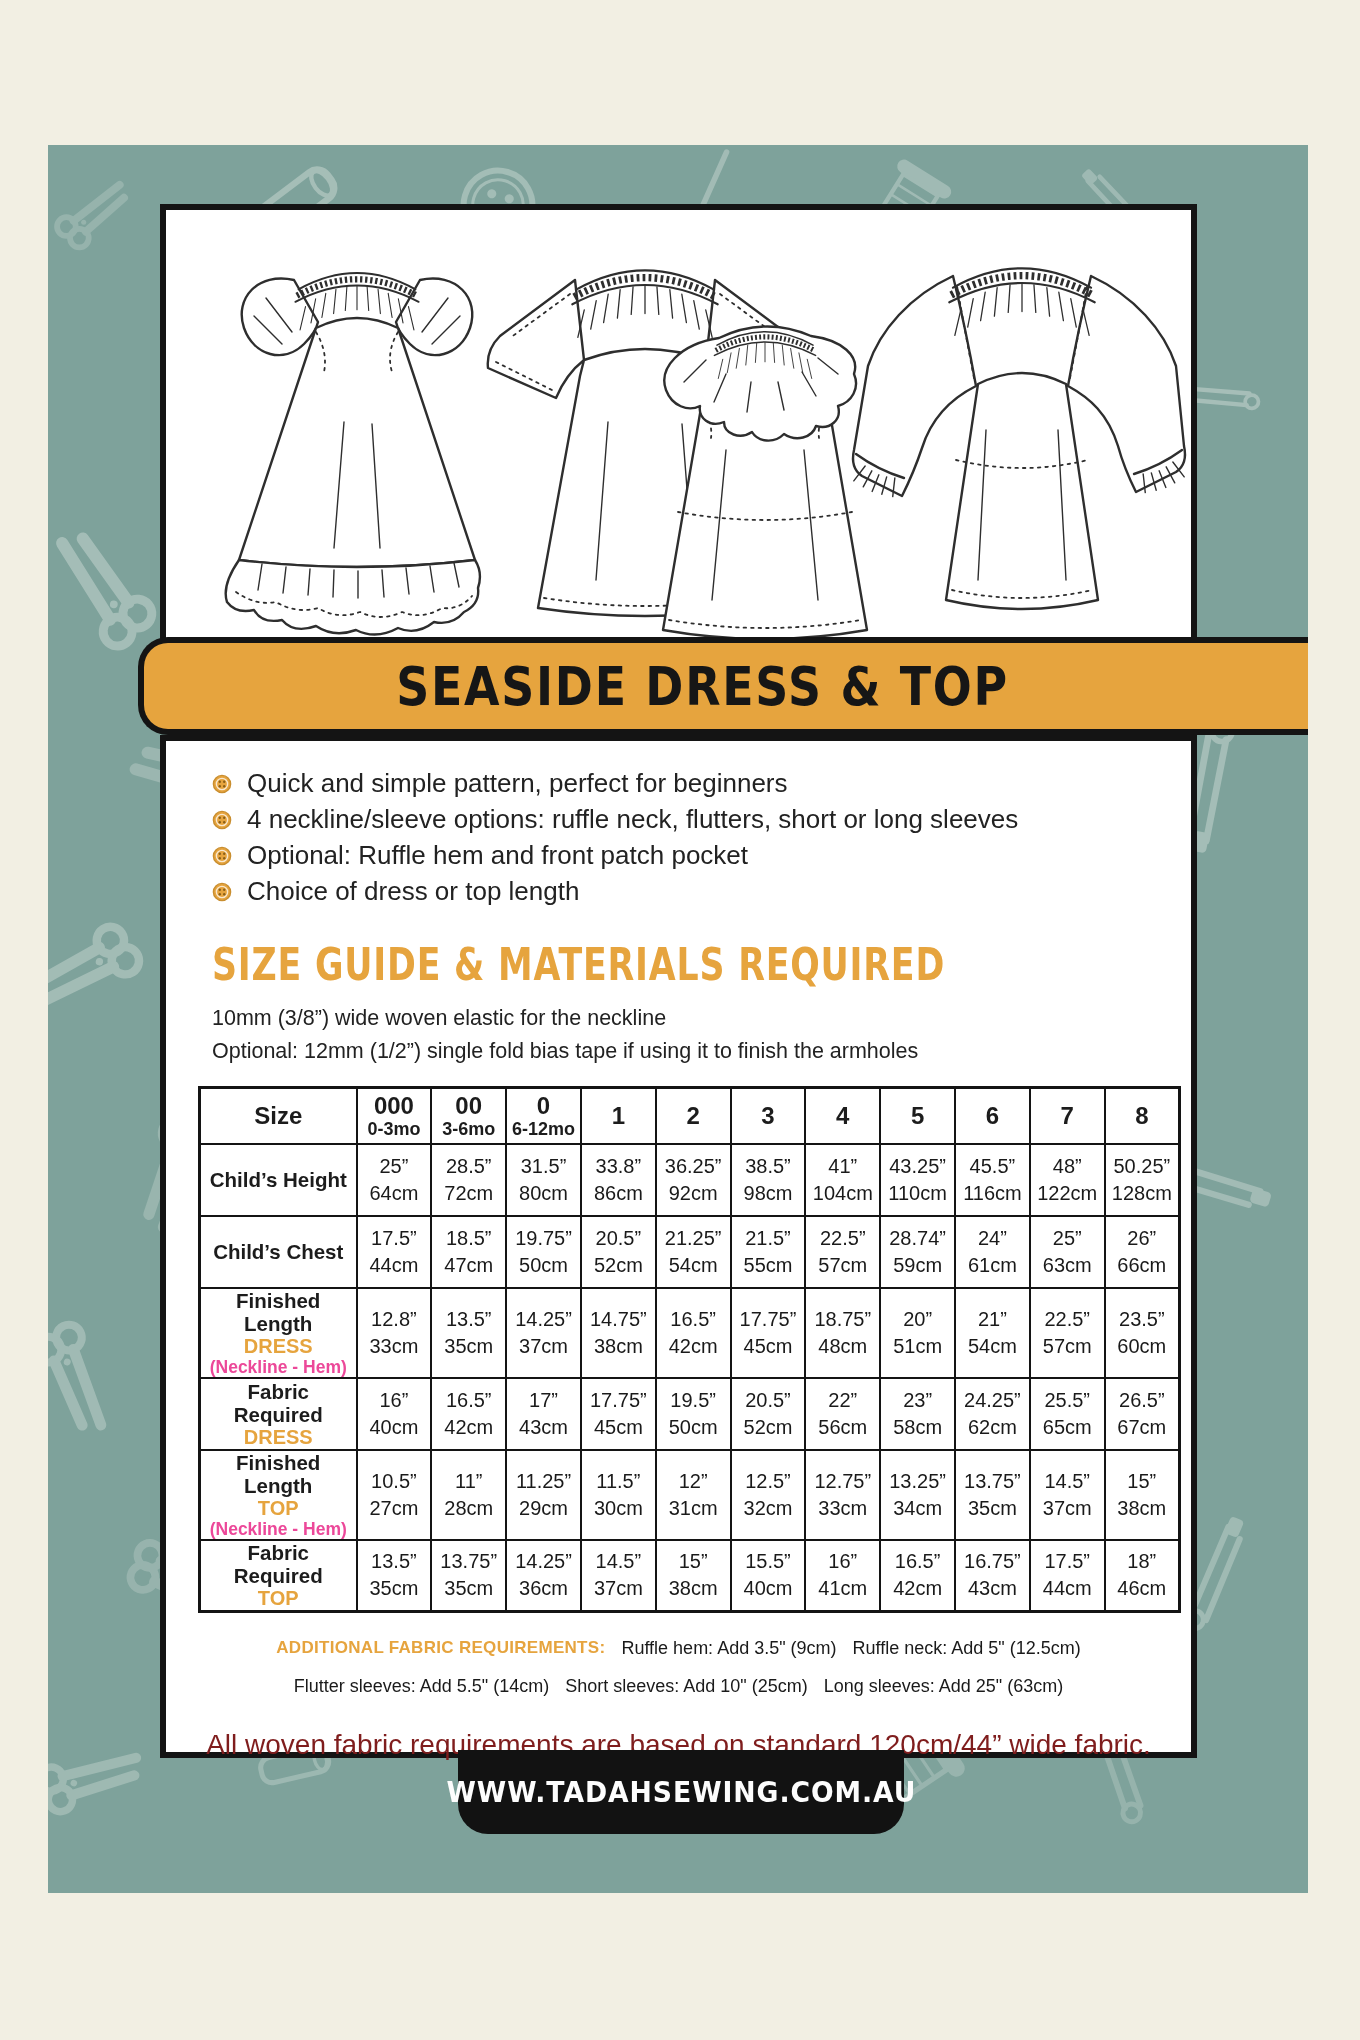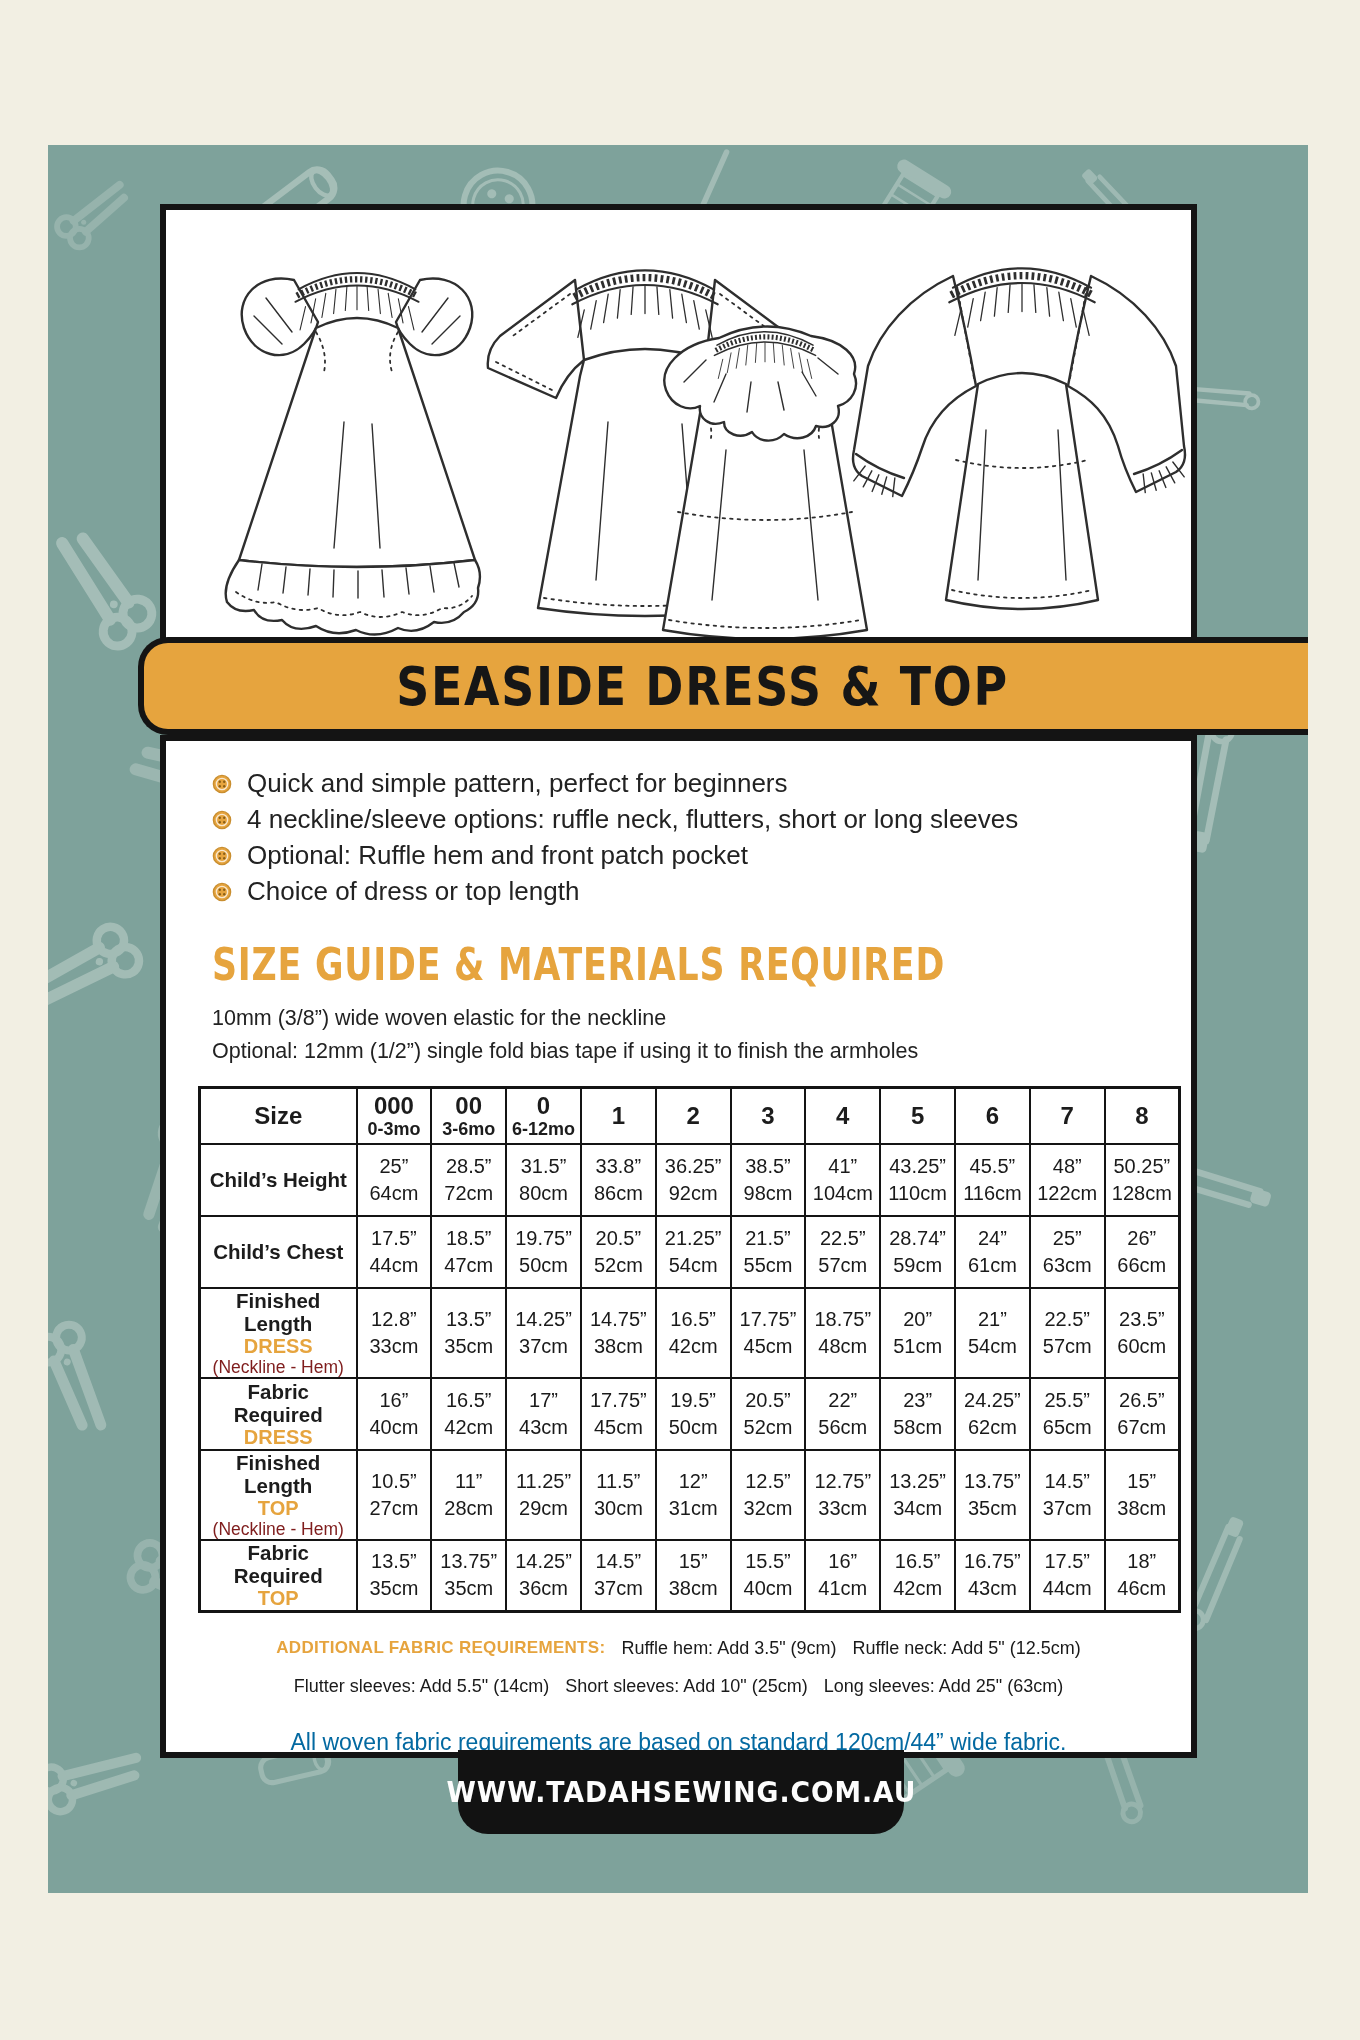--- a/index.html
+++ b/index.html
@@ -39,30 +39,30 @@
   table.size-table{border-collapse:collapse;margin:18px 0 0 32px;table-layout:fixed;
           width:983px;border:3px solid #141414;}
   .size-table th,.size-table td{border:2px solid #141414;text-align:center;vertical-align:middle;padding:0;}
   .size-table tr{height:72px;}
   .size-table tr.h-row{height:56px;}
   .corner{font-size:24px;font-weight:bold;}
   .col-size{font-size:24px;font-weight:bold;line-height:26px;}
   .col-age{font-size:18px;font-weight:bold;line-height:20px;}
   .row-label{font-size:20.5px;font-weight:bold;line-height:23px;}
   .row-sub{font-size:20px;font-weight:bold;line-height:22px;color:#E6A43E;}
-  .row-note{font-size:17.5px;font-weight:normal;line-height:20px;color:#7f1d1d;}
+  .row-note{font-size:17.5px;font-weight:bold;line-height:20px;color:#ec4899;}
   .val{font-size:20px;line-height:27px;color:#1a1a1a;}
 
   
   .addl{margin-top:16px;text-align:center;}
   .addl-line{display:flex;justify-content:center;gap:16px;font-size:18px;line-height:38px;color:#1a1a1a;}
   .addl-label{font-weight:bold;color:#E6A43E;letter-spacing:.3px;font-size:17px;}
 
   
-  .footnote{margin-top:24px;text-align:center;font-size:23px;color:#0369a1;}
+  .footnote{margin-top:24px;text-align:center;font-size:28px;color:#7f1d1d;}
 
   
   .website-pill{position:absolute;left:458px;top:1750px;width:446px;height:84px;z-index:5;
           background:#121212;border-radius:0 0 30px 30px;
           display:flex;align-items:center;justify-content:center;}
   .website-text{color:#fdfdfd;font-family:"DejaVu Sans",sans-serif;font-weight:700;
           font-size:29px;letter-spacing:1px;transform:scaleX(.92);white-space:nowrap;}
 
   
   .ln{stroke:#2e2e2e;stroke-width:2.4;fill:none;stroke-linecap:round;stroke-linejoin:round;}

